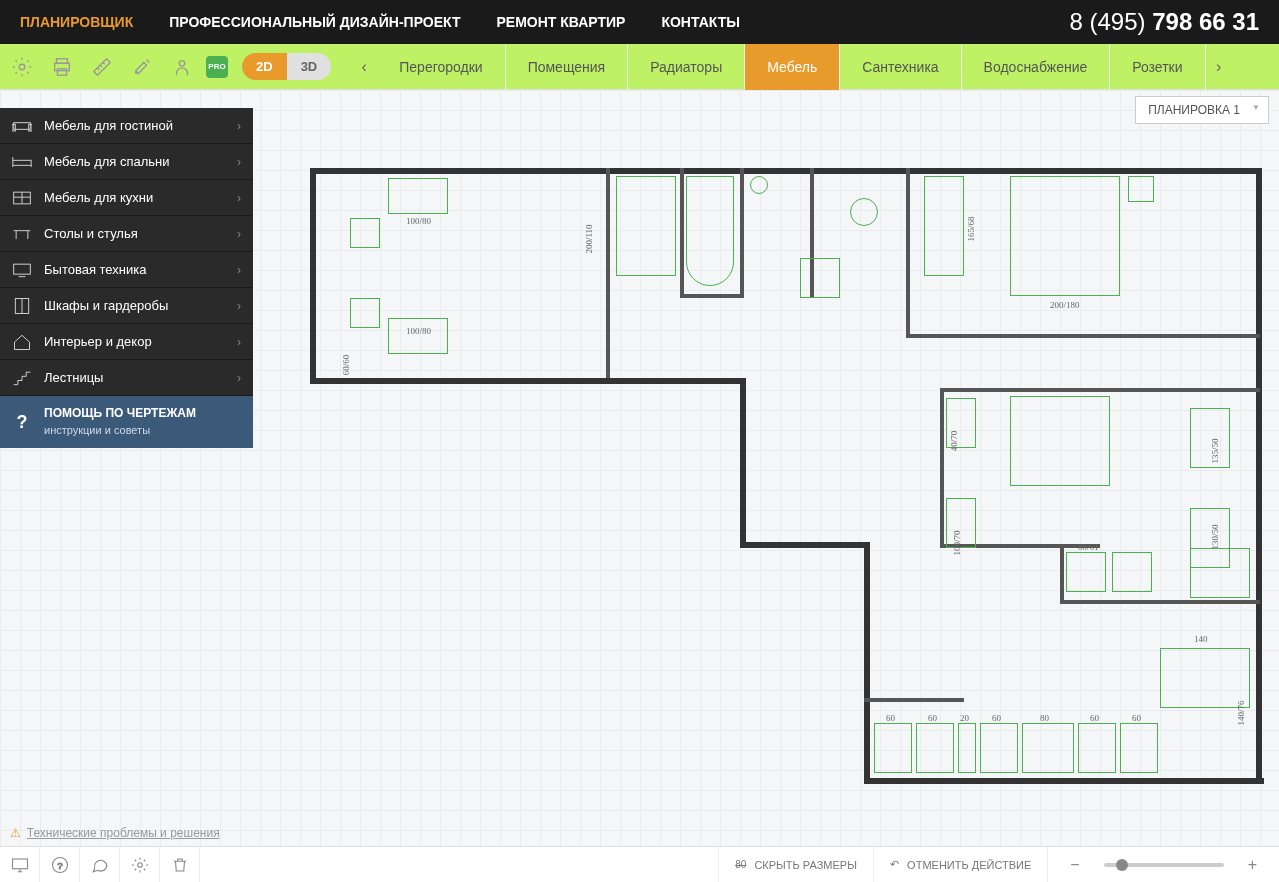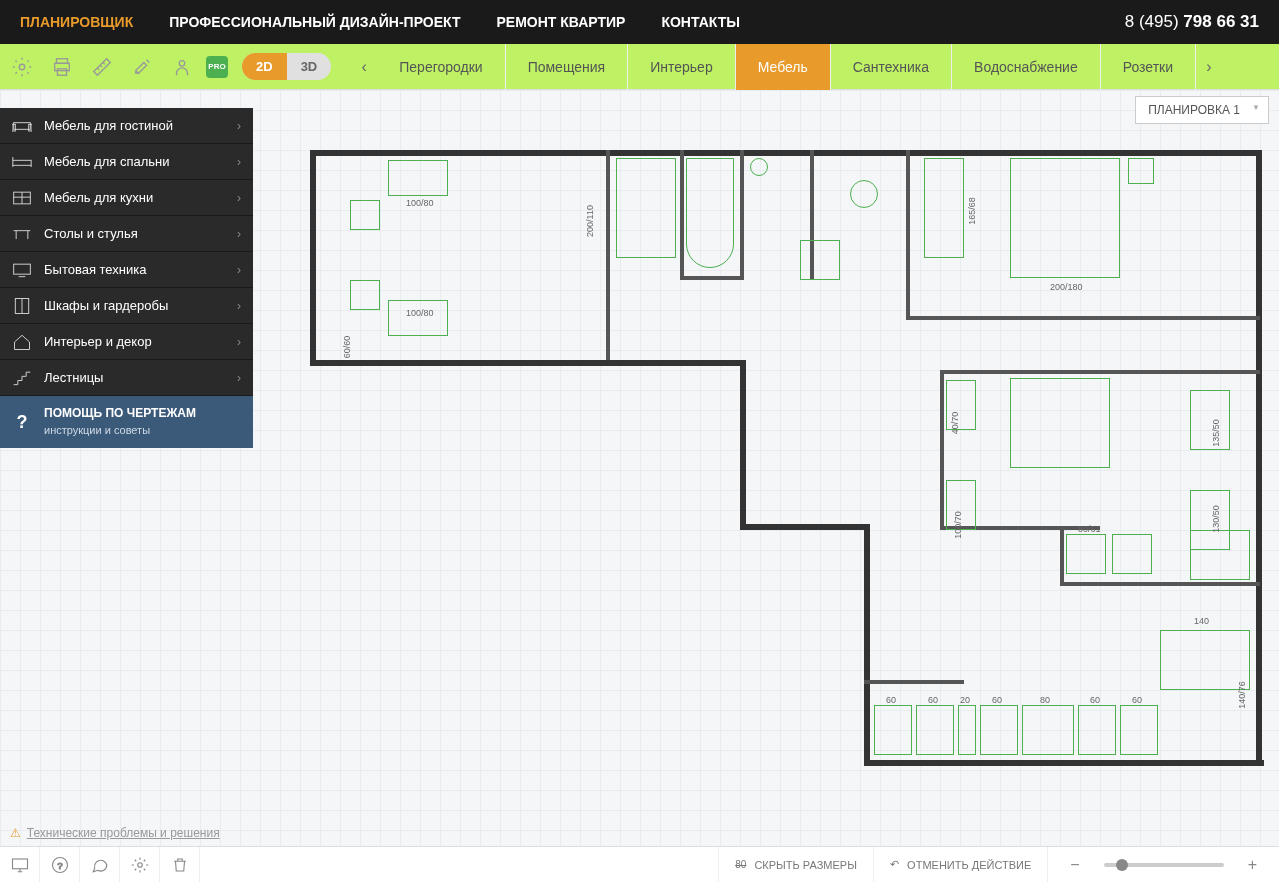--- a/index.html
+++ b/index.html
@@ -6,21 +6,21 @@
 body { font-family: Arial, sans-serif; width: 1279px; height: 882px; overflow: hidden; background: #f5f5f5; position: relative; }
 
 
 .header { background: #1a1a1a; height: 44px; display: flex; align-items: center; padding: 0 20px; }
 .logo-rem { color: #e89a2b; font-weight: 900; font-size: 19px; letter-spacing: 0.5px; font-style: italic; }
 .logo-planner { color: #fff; font-weight: 900; font-size: 19px; letter-spacing: 0.5px; font-style: italic; }
 .logo-sub { color: #fff; font-size: 9px; letter-spacing: 1px; margin-left: 2px; display: block; border-top: 1px solid #444; border-bottom: 1px solid #444; padding: 1px 4px; width: fit-content; }
 .logo-wrap { margin-right: 40px; }
 .nav-item { color: #fff; font-weight: bold; font-size: 14px; margin-right: 36px; cursor: pointer; }
 .nav-item.active { color: #e89a2b; }
-.phone { color: #fff; font-size: 17px; margin-left: auto; }
+.phone { color: #fff; font-size: 24px; margin-left: auto; }
 .phone-bold { font-weight: bold; }
 
 
 .toolbar { background: #bef264; height: 46px; display: flex; align-items: center; border-bottom: 1px solid #ddd; position: relative; }
 .tool-icon { width: 36px; height: 36px; display: flex; align-items: center; justify-content: center; color: #999; cursor: pointer; margin-left: 4px; }
 .tool-icon svg { width: 22px; height: 22px; }
 .pro-badge { width: 22px; height: 22px; background: #4caf50; border-radius: 4px; display: flex; align-items: center; justify-content: center; color: #fff; font-size: 8px; font-weight: bold; margin-left: 6px; cursor: pointer; }
 .view-toggle { display: flex; margin-left: 14px; border-radius: 16px; overflow: hidden; background: #e0e0e0; }
 .view-btn { padding: 6px 14px; font-size: 13px; font-weight: bold; cursor: pointer; }
 .view-btn.active { background: #e89a2b; color: #fff; }
@@ -44,21 +44,21 @@
 .side-icon { width: 44px; display: flex; align-items: center; justify-content: center; color: #ccc; }
 .side-icon svg { width: 20px; height: 18px; }
 .side-label { flex: 1; }
 .side-chev { color: #888; font-size: 12px; }
 .side-help { background: #3b5a7a; padding: 10px 12px 10px 0; display: flex; align-items: center; color: #fff; cursor: pointer; }
 .side-help-icon { width: 44px; text-align: center; font-size: 18px; font-weight: bold; }
 .side-help-title { font-size: 12px; font-weight: bold; display: block; }
 .side-help-sub { font-size: 11px; color: #cfd9e4; }
 
 
-.floorplan { position: absolute; top: 60px; left: 310px; width: 950px; height: 600px; }
+.floorplan { position: absolute; top: 78px; left: 310px; width: 950px; height: 600px; font-family: Liberation Serif, serif; }
 .wall { position: absolute; background: #333; }
 .furn { position: absolute; border: 1.5px solid #4caf50; }
 .dim-label { position: absolute; font-size: 9px; color: #666; }
 
 
 .tech-link { position: absolute; left: 10px; bottom: 42px; font-size: 12px; color: #999; cursor: pointer; display: flex; align-items: center; gap: 6px; }
 .tech-link span:last-child { text-decoration: underline; }
 .warn-icon { color: #e89a2b; }
 
 
@@ -118,21 +118,21 @@
     </div>
   <div class="pro-badge">PRO</div>
   <div class="view-toggle">
     <div class="view-btn active">2D</div>
     <div class="view-btn">3D</div>
   </div>
   <div class="tab-scroll">
     <div class="chev-btn">‹</div>
     <div class="tab">Перегородки</div>
     <div class="tab">Помещения</div>
-    <div class="tab">Интерьер</div>
+    <div class="tab">Радиаторы</div>
     <div class="tab active">Мебель</div>
     <div class="tab">Сантехника</div>
     <div class="tab">Водоснабжение</div>
     <div class="tab">Розетки</div>
     <div class="chev-btn">›</div>
   </div>
 </div>
 
 <div class="canvas-area">
   <div class="layout-dropdown">ПЛАНИРОВКА 1</div>

